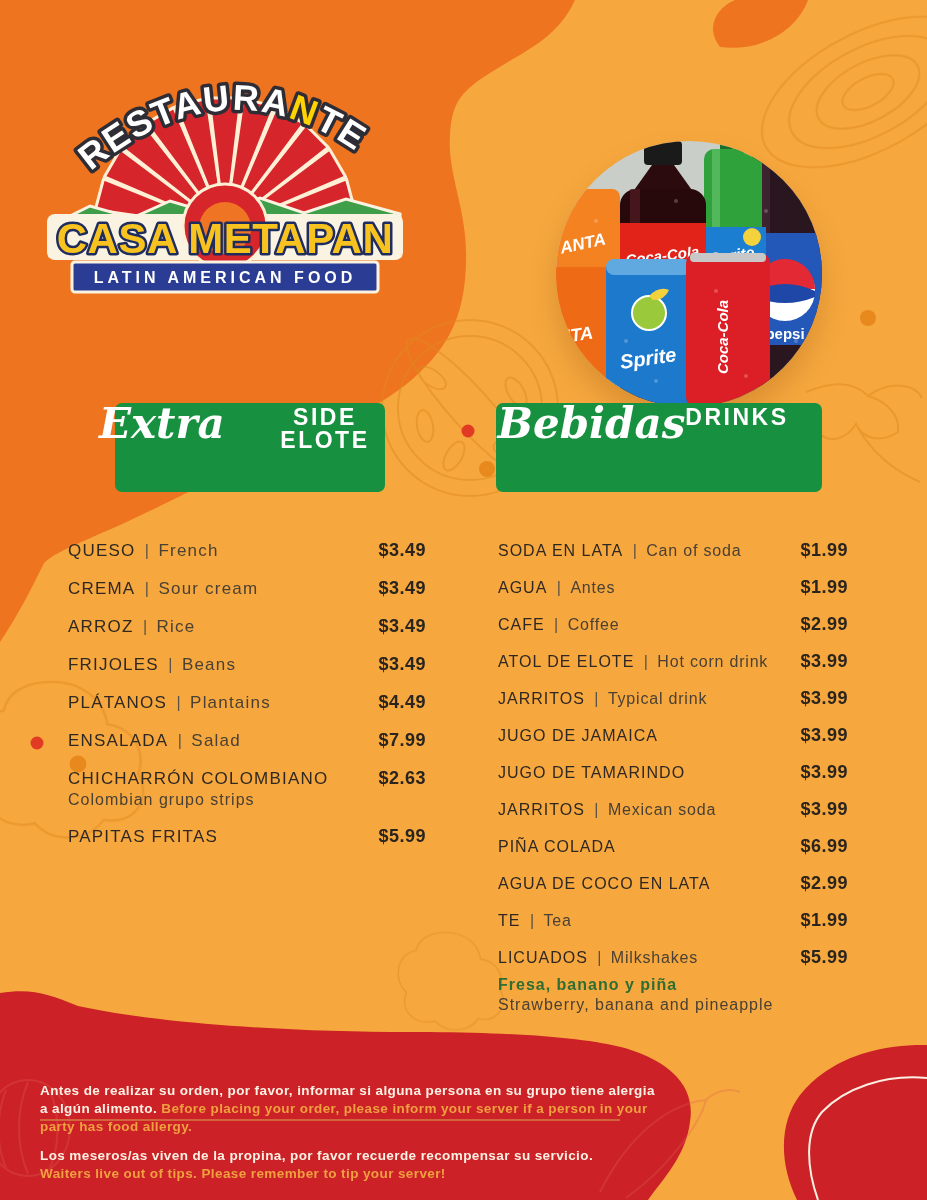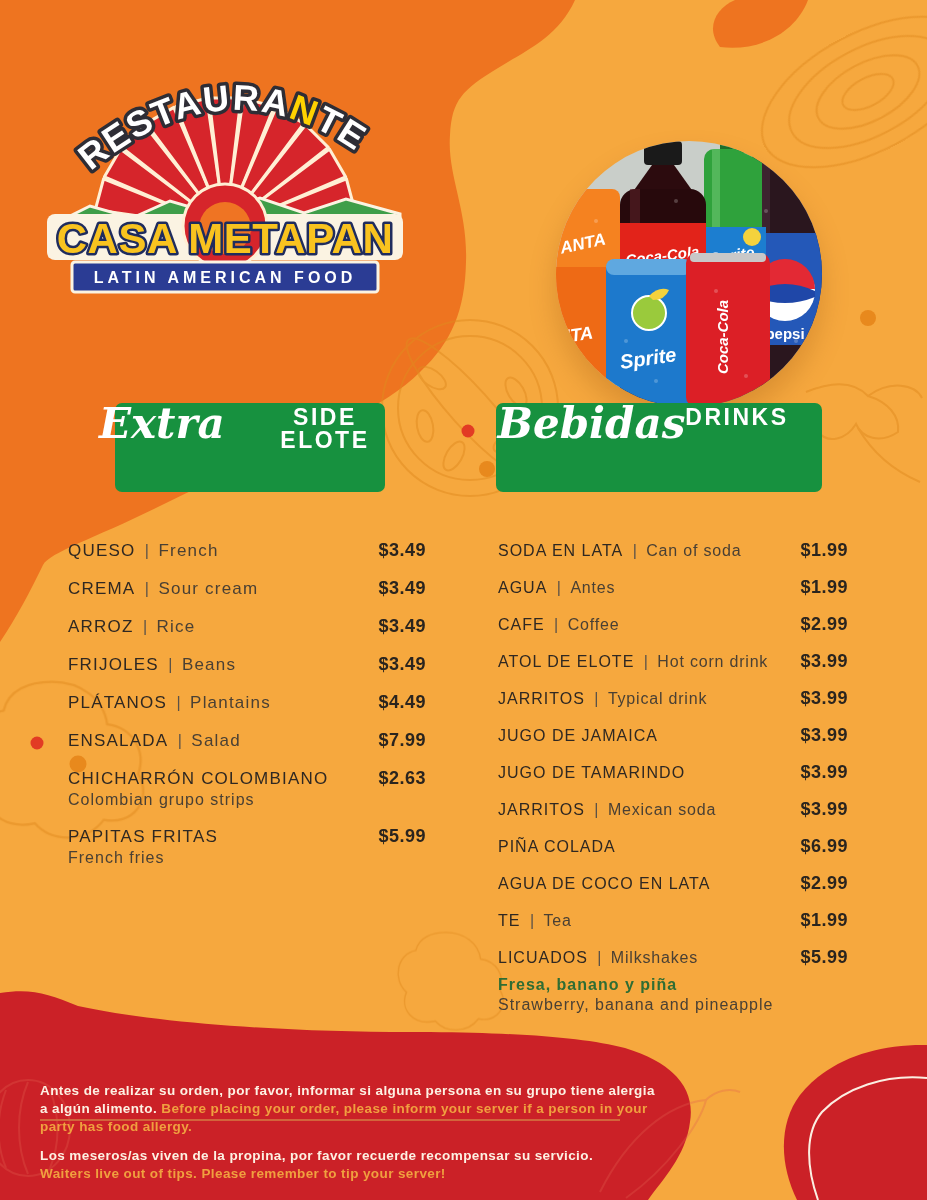--- a/index.html
+++ b/index.html
@@ -281,21 +281,20 @@
           <span class="lft"><span class="nm">CHICHARRÓN COLOMBIANO</span></span>
           <span class="pr">$2.63</span>
         </div>
         <div class="sub">Colombian grupo strips</div>
       </div>
       <div class="mi">
         <div class="line">
           <span class="lft"><span class="nm">PAPITAS FRITAS</span></span>
           <span class="pr">$5.99</span>
         </div>
-        <div class="sub">French fries</div>
       </div>
     </div>
   <div class="col col-right">
       <div class="mi">
         <div class="line">
           <span class="lft"><span class="nm">SODA EN LATA</span><span class="sep"> | </span><span class="ds">Can of soda</span></span>
           <span class="pr">$1.99</span>
         </div>
       </div>
       <div class="mi">

